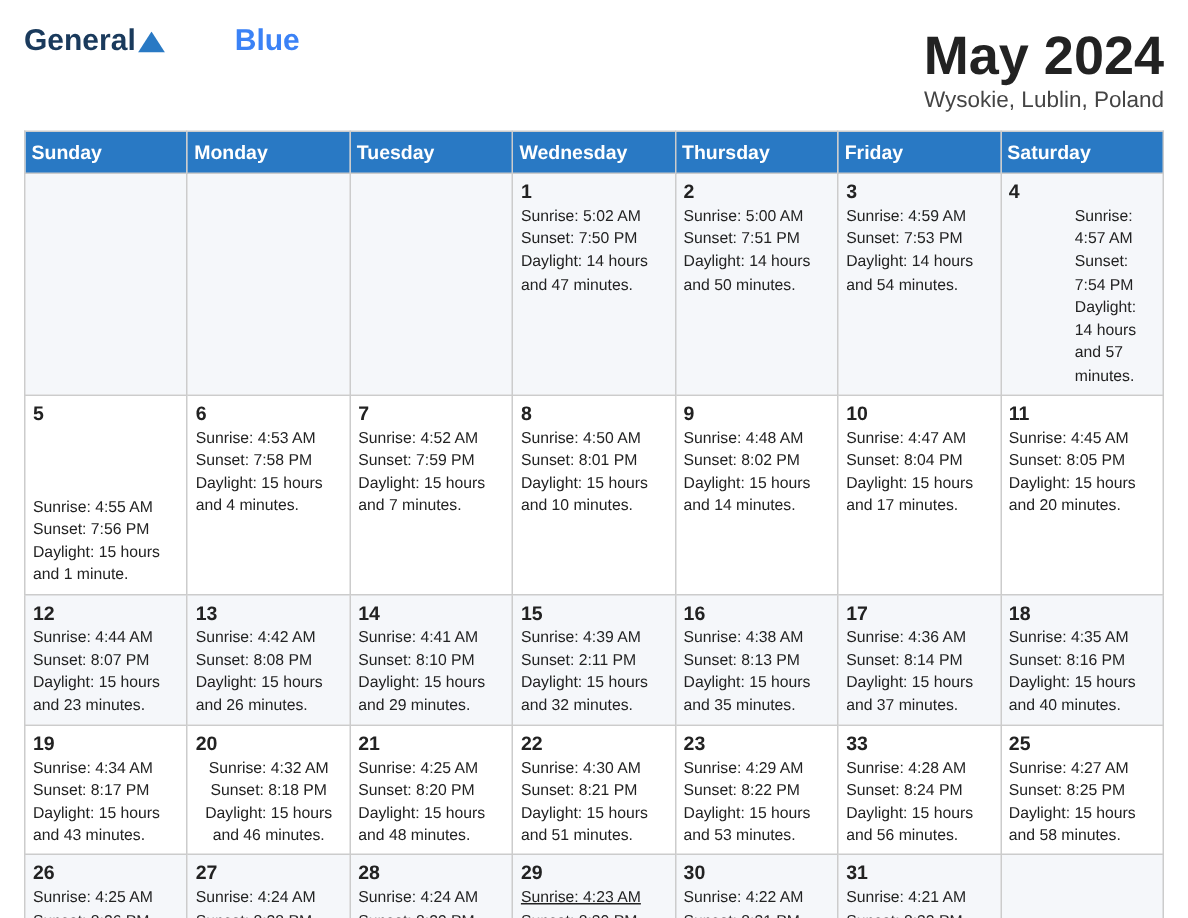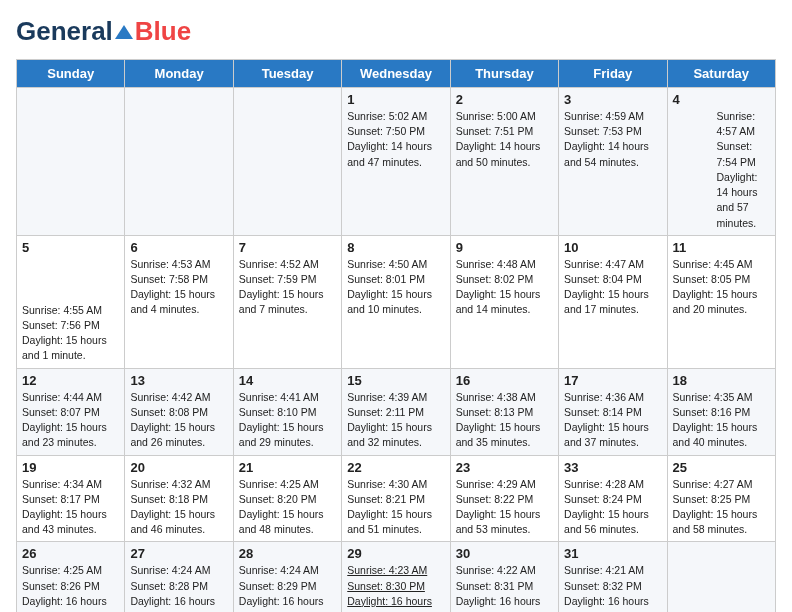--- a/index.html
+++ b/index.html
@@ -17,21 +17,21 @@
       margin-bottom: 12px;
     }
     .logo {
       display: flex;
       flex-direction: column;
       align-items: flex-start;
     }
     .logo-text {
       display: flex;
       align-items: center;
-      font-size: 26px;
+      font-size: 20px;
       font-weight: bold;
       color: #1a3a5c;
     }
     .title-block {
       text-align: right;
     }
     .month-year {
       font-size: 36px;
       font-weight: bold;
       color: #222;
@@ -43,21 +43,21 @@
     table {
       width: 100%;
       border-collapse: collapse;
     }
     thead tr th {
       background-color: #2979c4;
       color: #fff;
       font-size: 13px;
       font-weight: bold;
       padding: 6px 4px;
-      text-align: center;
+      text-align: left;
       border: 1px solid #ccc;
     }
     tbody tr td {
       vertical-align: top;
       border: 1px solid #ccc;
       padding: 4px 5px;
       width: calc(100% / 7);
       min-height: 80px;
       background: #fff;
       font-size: 11px;
@@ -86,22 +86,26 @@
 
 <div class="header">
   <div class="logo">
     <div class="logo-text">
       <span style="color:#1a3a5c;font-weight:bold;">General</span>
       <span style="display:inline-flex;flex-direction:column;align-items:center;margin: 0 2px;">
         <svg width="18" height="14" viewBox="0 0 18 14">
           <polygon points="9,0 18,14 0,14" fill="#2979c4"></polygon>
         </svg>
       </span>
-      <span style="color:#ef4444;font-weight:bold;">Blue</span>
+      <span style="color:#3b82f6;font-weight:bold;margin-left:44px;">Blue</span>
     </div>
+  </div>
+  <div class="title-block">
+    <div class="month-year">May 2024</div>
+    <div class="location">Wysokie, Lublin, Poland</div>
   </div>
 </div>
 
 <table>
   <thead>
     <tr>
     <th>Sunday</th>
         <th>Monday</th>
         <th>Tuesday</th>
         <th>Wednesday</th>
@@ -249,21 +253,21 @@
       <tr>
         <td>
           <span class="day-number">19</span>
           <div class="day-info" style="white-space: pre-line;">Sunrise: 4:34 AM
 Sunset: 8:17 PM
 Daylight: 15 hours
 and 43 minutes.</div>
         </td>
         <td>
           <span class="day-number">20</span>
-          <div class="day-info" style="white-space: pre-line;">Sunrise: 4:32 AM
+          <div class="day-info" style="white-space: pre-line; text-align: center;">Sunrise: 4:32 AM
 Sunset: 8:18 PM
 Daylight: 15 hours
 and 46 minutes.</div>
         </td>
         <td>
           <span class="day-number">21</span>
           <div class="day-info" style="white-space: pre-line;">Sunrise: 4:25 AM
 Sunset: 8:20 PM
 Daylight: 15 hours
 and 48 minutes.</div>

